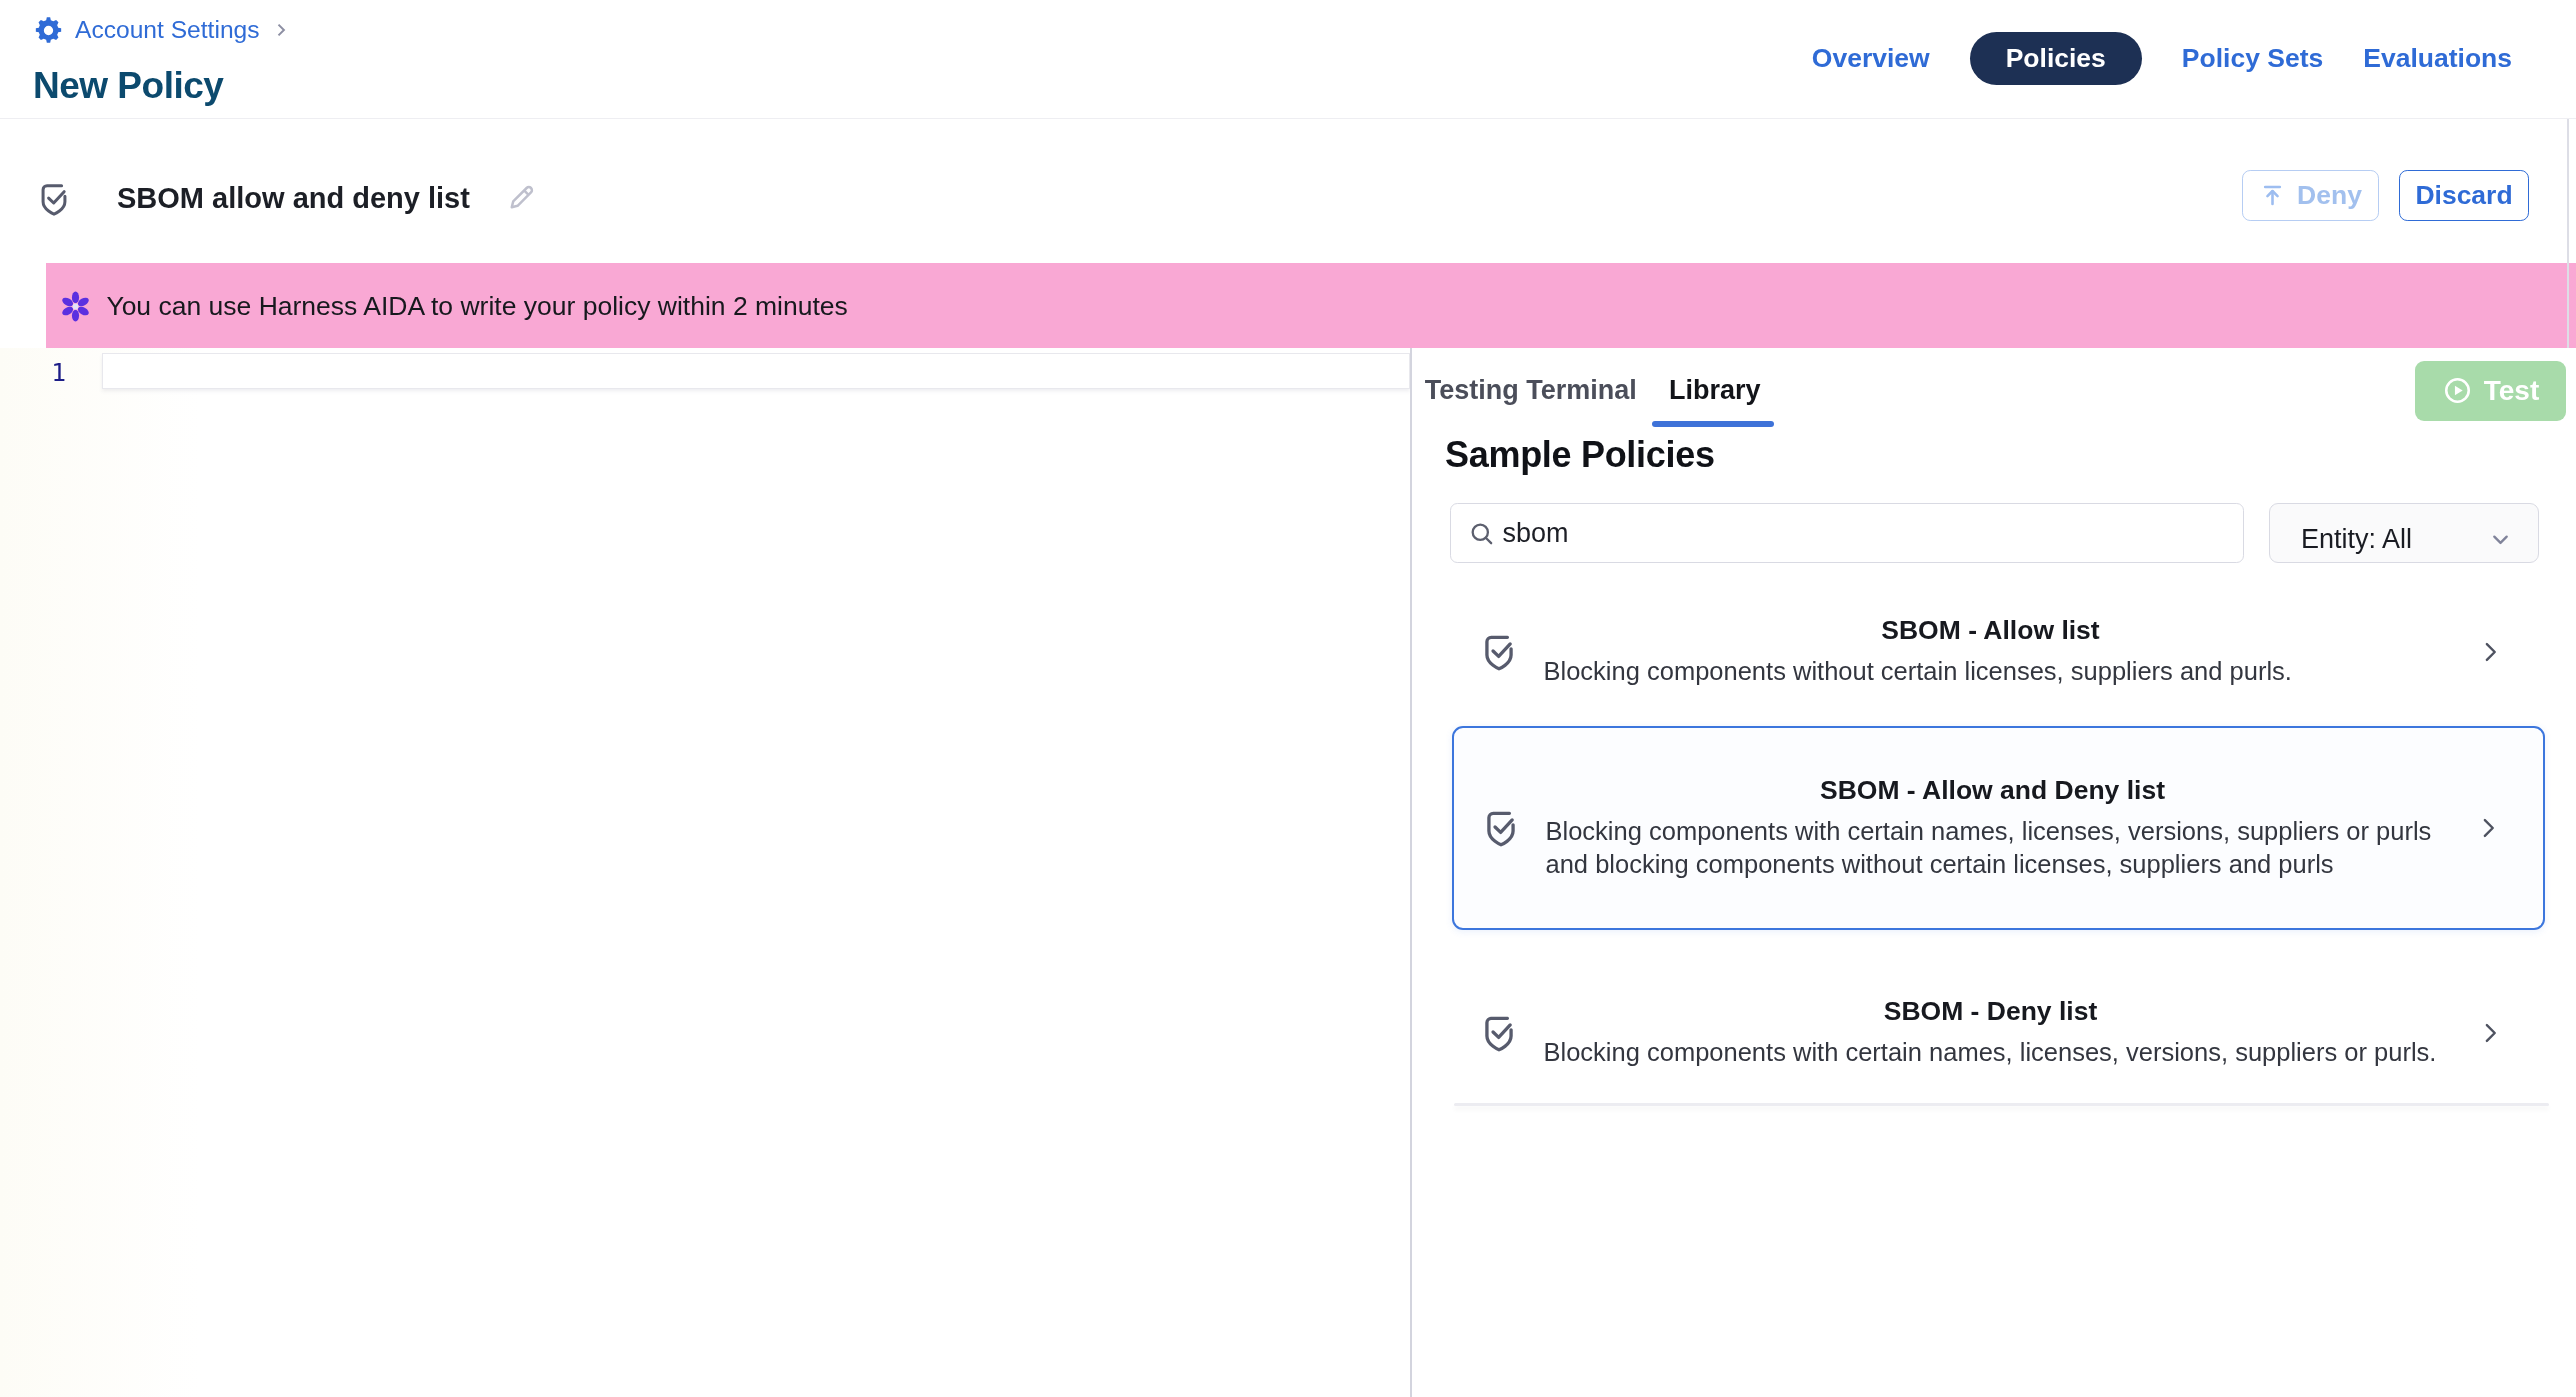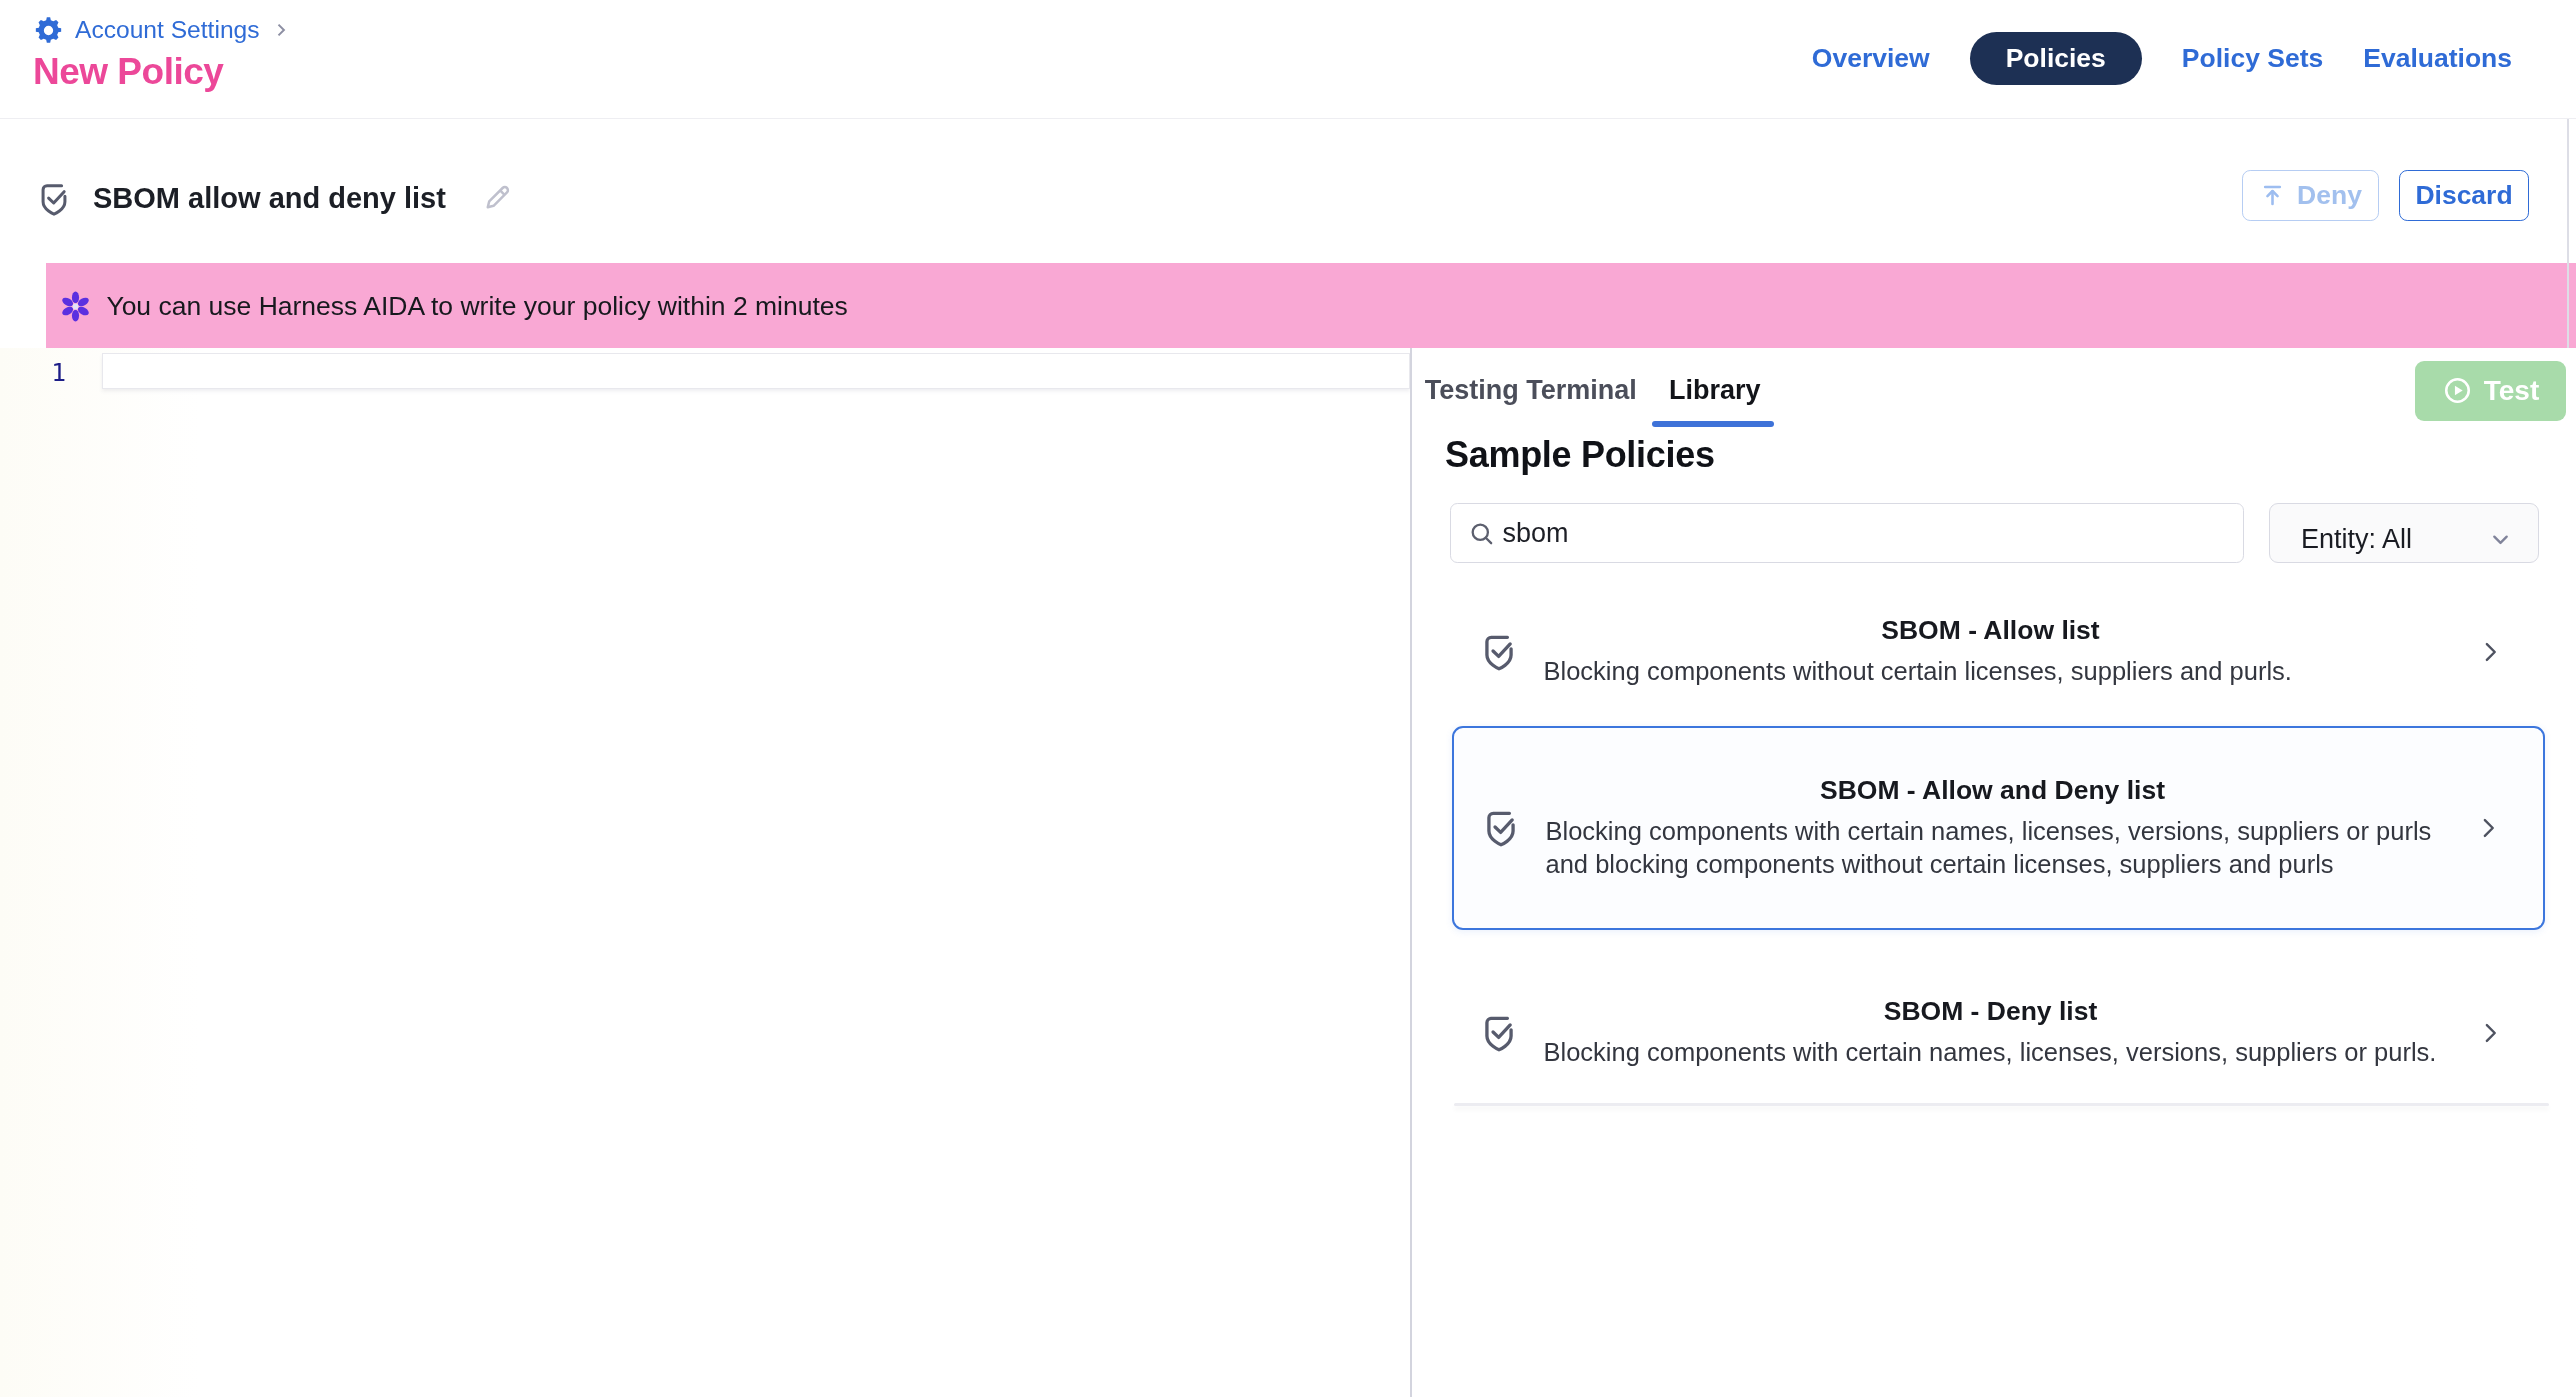--- a/index.html
+++ b/index.html
@@ -7,29 +7,29 @@
   body {
     position:relative; overflow:hidden; background:#ffffff;
     font-family:"Liberation Sans", sans-serif; color:#20242b;
   }
   svg { display:block; }
 
   
   .header { position:absolute; left:0; top:0; width:2576px; height:119px; background:#fff; border-bottom:1.8px solid #eeeef2; }
   .breadcrumb { position:absolute; left:33px; top:14.6px; display:flex; align-items:center; gap:11px; }
   .breadcrumb-link { font-size:24.6px; color:#2f6bd6; cursor:pointer; }
-  .page-title { position:absolute; left:33px; top:51px; font-size:37px; font-weight:700; color:#ec4899; letter-spacing:-0.5px; }
+  .page-title { position:absolute; left:33px; top:65px; font-size:37px; font-weight:700; color:#0c4a6e; letter-spacing:-0.5px; }
   .top-nav { position:absolute; right:64px; top:31px; height:55px; display:flex; align-items:center; gap:40px; }
   .nav-link { font-size:26.5px; font-weight:600; color:#2f6bd6; cursor:pointer; }
   .nav-pill { font-size:26.5px; font-weight:600; color:#fff; background:#1d3054; border-radius:27px; height:53px; padding:0 36px; display:flex; align-items:center; cursor:pointer; }
 
   
   .toolbar { position:absolute; left:0; top:119px; width:2576px; height:144px; background:#fff; }
   .policy-id { position:absolute; left:35px; top:53px; height:53px; display:flex; align-items:center; gap:20px; }
-  .policy-name { font-size:29px; font-weight:700; color:#1c1f26; }
+  .policy-name { font-size:29px; font-weight:700; color:#1c1f26;margin-left:24px; }
   .btn-row { position:absolute; right:47px; top:51px; display:flex; gap:20px; }
   .btn { height:51px; border-radius:8.2px; display:flex; align-items:center; justify-content:center; gap:11px; font-size:26.5px; font-weight:700; background:#fff; cursor:pointer; }
   .btn-save { width:137px; border:1.8px solid #b6cdf3; color:#a2c0ee; }
   .btn-discard { width:130px; border:1.8px solid #2f6bd6; color:#2f6bd6; }
 
   
   .banner { position:absolute; left:0; top:263px; width:2576px; height:86px; background:#f9a8d4; display:flex; align-items:center;margin-left:46px; }
   .banner-icon { margin-left:12.8px; }
   .banner-text { margin-left:14.6px; font-size:26.5px; font-weight:500; color:#17191e; }
   .aida-btn { position:absolute; left:1775px; top:12.8px; width:270px; height:60px; border-radius:9px; background:#5b30e0; display:flex; align-items:center; justify-content:center; gap:12px; cursor:pointer; }

